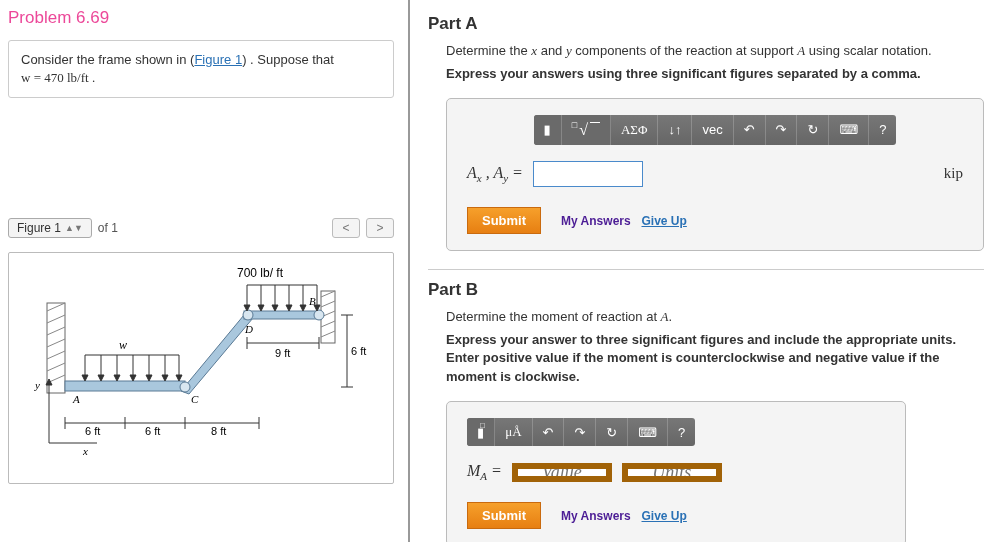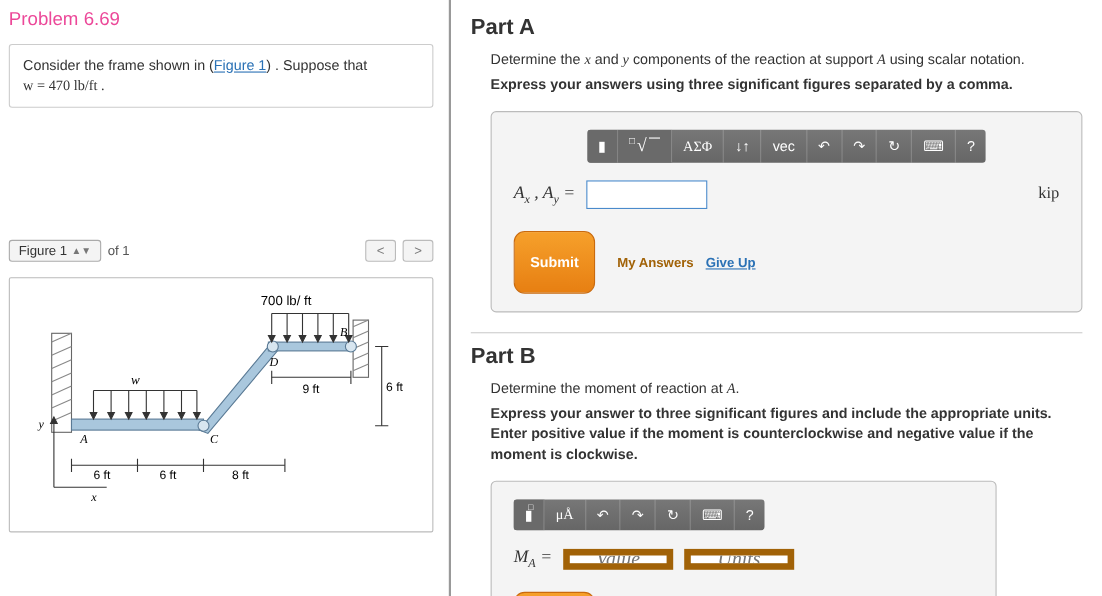--- a/index.html
+++ b/index.html
@@ -8,38 +8,38 @@
   .left { width: 410px; border-right: 2px solid #999; padding: 8px 14px 8px 8px; }
   .right { flex: 1; padding: 8px 18px; }
   .title { font-size: 17px; font-weight: normal; color: #ec4899; margin-bottom: 12px; }
   .intro-box { border: 1px solid #ccc; border-radius: 3px; padding: 10px 12px; font-size: 13px; line-height: 1.4; }
   .intro-box .serif { font-family: "Times New Roman", serif; }
   .fig-bar { margin-top: 120px; display:flex; align-items:center; gap:6px;}
   .fig-btn { border:1px solid #aaa; border-radius:3px; background:#f4f4f4; padding:2px 8px; font-size:12px; display:inline-flex; align-items:center; gap:4px;}
   .nav-btn { border:1px solid #bbb; border-radius:3px; background:#f4f4f4; width:28px; height:20px; text-align:center; font-size:12px; line-height:18px; color:#777;}
   .fig-panel { margin-top:14px; border:1px solid #bbb; border-radius:2px; padding:16px 12px 20px; height:232px; background:#fff; position:relative;}
   .figure-svg { position:absolute; left:20px; top:10px; }
-  .part-title { font-size:20px; font-weight:bold; margin:6px 0 8px; }
+  .part-title { font-size:17px; font-weight:bold; margin:6px 0 8px; }
   .desc-block { padding-left:18px; font-size:13px; line-height:1.45; }
   .desc-block .serif { font-family:"Times New Roman", serif; font-style:italic;}
   .hint { font-weight:bold; margin-top:4px; }
   .answer-box { margin:14px 0 0 18px; border:1px solid #bbb; border-radius:5px; background:#f4f4f4; padding:16px 20px 16px; }
   .toolbar { background:#777; background:linear-gradient(#777,#666); color:#fff; display:inline-flex; border-radius:3px; overflow:hidden; margin-bottom:8px;}
   .toolbar .tb { padding:6px 10px; border-right:1px solid rgba(255,255,255,0.2); font-size:13px; display:flex; align-items:center; gap:2px;}
   .toolbar .tb:last-child { border-right:none; }
   .toolbar .tb.dark { background:#6a6a6a; }
   .toolbar .tb .glyph { font-family:"Times New Roman",serif; }
   .eq-row { display:flex; align-items:center; gap:10px; margin:8px 0 12px; }
   .eq-label { font-family:Liberation Serif, serif; font-size:16px; font-style:italic; }
   .eq-label sub { font-style:italic; font-size:11px;}
   .eq-input { border:1px solid #4a8acb; background:#fff; height:26px; width:110px; }
   .unit { font-family:"Times New Roman",serif; font-size:15px; margin-left:auto; }
   .submit-row { display:flex; align-items:center; gap:20px; margin-left:-20px; padding-left:20px; padding-top:8px;}
-  .submit-btn { background:linear-gradient(#f6a02b,#e77f12); color:#fff; font-weight:bold; border:1px solid #c96a0e; border-radius:10px; padding:20px 14px; font-size:13px;}
-  .my-answers { color:#a16207; font-size:12px; font-weight:bold;}
+  .submit-btn { background:linear-gradient(#f6a02b,#e77f12); color:#fff; font-weight:bold; border:1px solid #c96a0e; border-radius:0; padding:5px 14px; font-size:13px;}
+  .my-answers { color:#4c1d95; font-size:12px; font-weight:bold;}
   .giveup { color:#2a71b5; text-decoration:underline; font-size:12px; font-weight:bold;}
   hr.sep { border:none; border-top:1px solid #ccc; margin:18px 0 10px; }
   .val-input { border:6px solid #a16207; background:#fff; height:19px; width:100px; font-family:"Times New Roman",serif; font-style:italic; font-size:18px; color:#9aa; text-align:center;}
 </style>
 </head>
 <body>
 
 <div class="layout">
 
   <div class="left">

